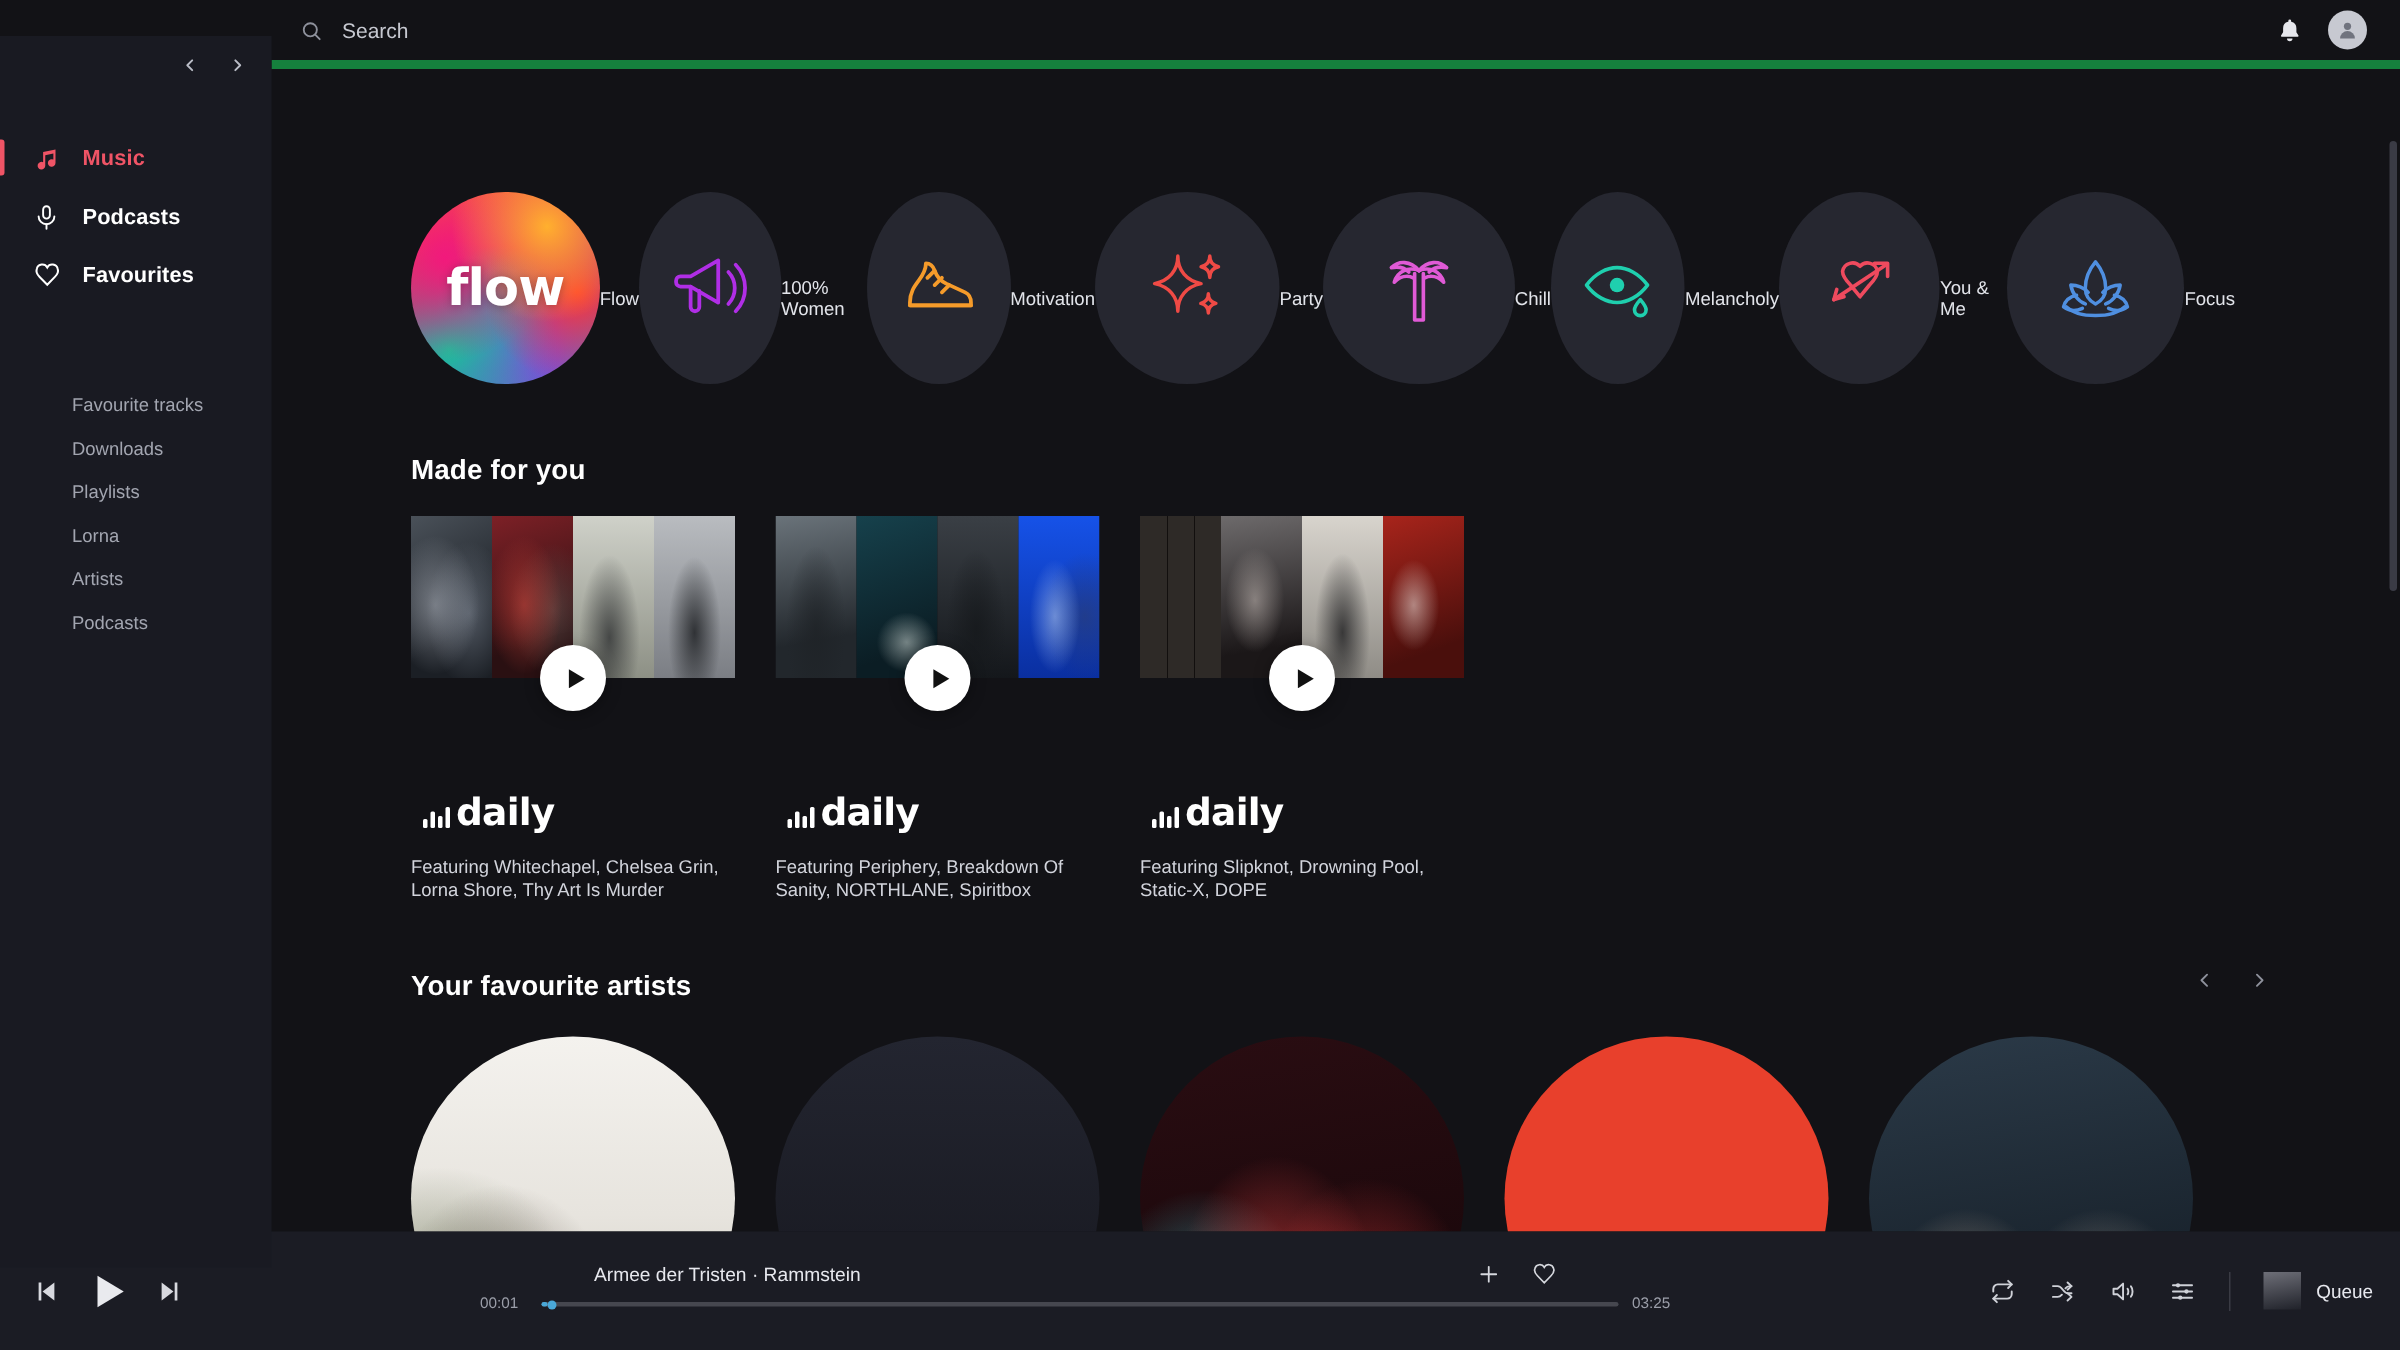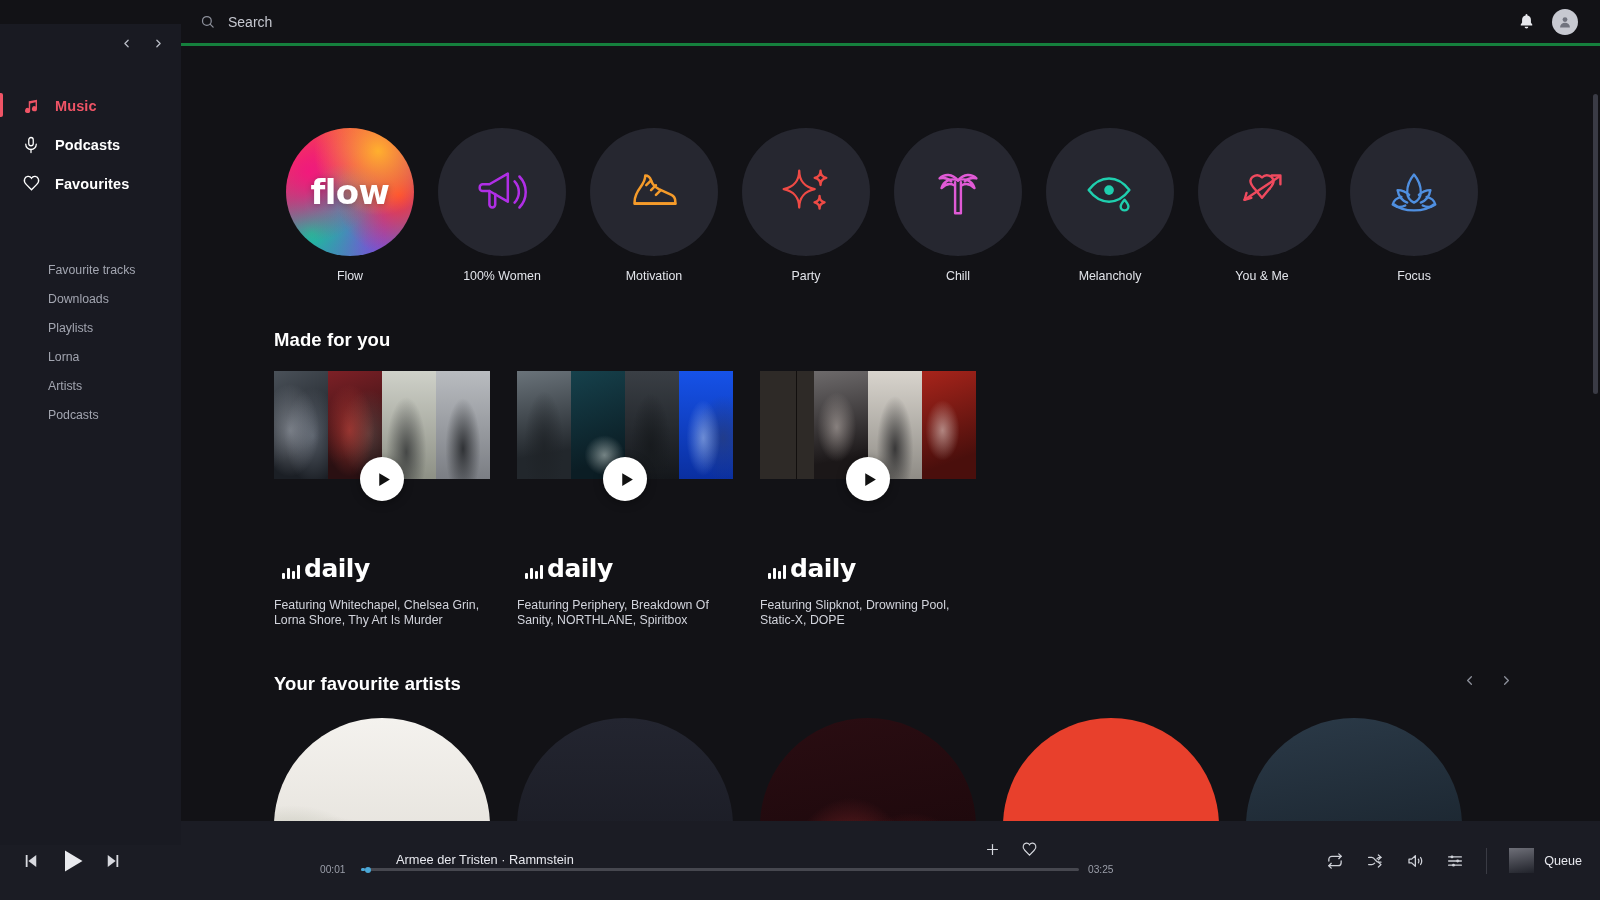--- a/index.html
+++ b/index.html
@@ -53,21 +53,21 @@
     display: flex; align-items: center;
     height: 29px; padding-left: 48px;
     font-size: 12.3px; color: #a2a5b0; cursor: pointer;
   }
 
   
   .topbar {
     position: absolute; left: 181px; top: 0;
     width: 1419px; height: 46px;
     background: #121216;
-    border-bottom: 3px solid #15803d;
+    border-bottom: 6px solid #15803d;
     display: flex; align-items: center;
   }
   .search-box {
     display: flex; align-items: center; gap: 13px;
     margin-left: 19px; flex: 1; height: 100%;
     cursor: text;
   }
   .search-ico { color: #8d909b; width:15px; height:15px; display:flex; }
   .search-input-text { font-size: 14px; color: #c6c8d0; }
   .topbar-right { display: flex; align-items: center; gap: 16px; margin-right: 22px; }
@@ -93,21 +93,21 @@
     font-size: 18.5px; font-weight: 700; letter-spacing: .1px;
     color: #ffffff;
   }
   p.sec-sub { font-size: 12.6px; color: #a9acb6; margin-top: 6px; }
 
   
   .flow-block { padding-top: 56px; }
   .moods {
     display: flex; margin-left: 93px; margin-top: 26px; gap: 0;
   }
-  .mood { width: 152px; display: flex; flex-direction: column; align-items: center; cursor: pointer; }
+  .mood { width: 152px; display: flex; flex-direction: row; align-items: center; cursor: pointer; }
   .mood-circle {
     width: 128px; height: 128px; border-radius: 50%;
     background: #262730;
     display: flex; align-items: center; justify-content: center;
     overflow: hidden;
   }
   .mood-circle.flow-art {
     background:
       radial-gradient(circle at 72% 18%, #ffb02e 0%, rgba(255,176,46,0) 46%),
       radial-gradient(circle at 88% 52%, #ff3b2f 0%, rgba(255,59,47,0) 48%),
@@ -173,21 +173,21 @@
     display: flex; align-items: center;
   }
   .player-left { display: flex; align-items: center; gap: 17px; margin-left: 22px; }
   .pl-btn { color: #e9eaee; cursor: pointer; display:flex; align-items:center; justify-content:center;}
   .pl-btn.prev, .pl-btn.next { color: #d8d9df; }
   .pl-play { width: 30px; height: 30px; }
 
   .player-center { position: absolute; left: 320px; width: 800px; }
   .track-row { display: flex; align-items: center; }
   .track-title {
-    font-size: 12.8px; color: #e7e8ee; margin: 10px auto 0 auto;
+    font-size: 12.8px; color: #e7e8ee; margin: 0 auto 0 auto;
     position: absolute; left: 76px; top: -4px;
   }
   .track-actions { position: absolute; right: 82px; top: -5px; display: flex; gap: 20px; align-items: center; }
   .act-ico { color: #d6d8de; cursor: pointer; display:flex; }
   .progress-row { display: flex; align-items: center; gap: 9px; margin-top: 18px; }
   .time { font-size: 10.2px; color: #9b9ea9; width: 32px; }
   .time.right { text-align: left; }
   .track-bar {
     position: relative; flex: 1; height: 3px; background: #46474f; border-radius: 2px;
   }

